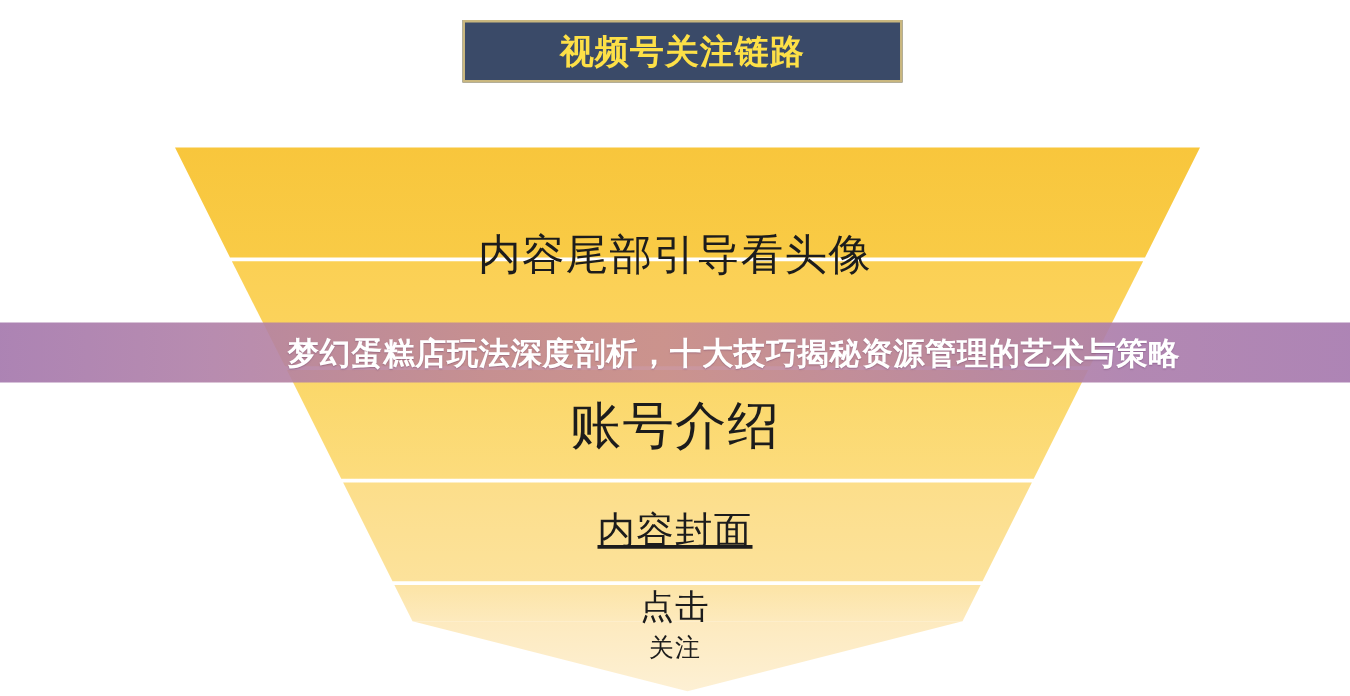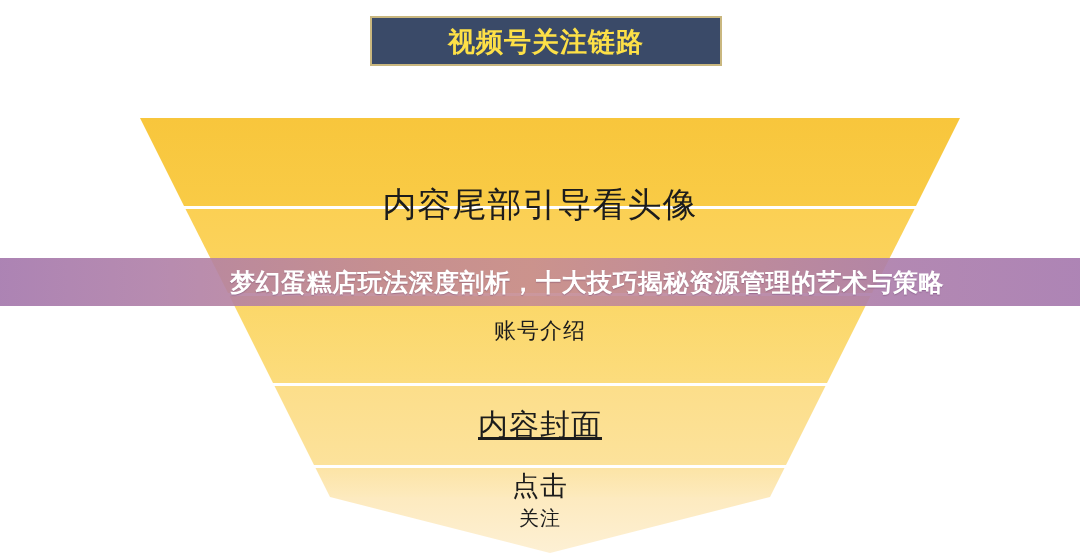--- a/index.html
+++ b/index.html
@@ -61,21 +61,21 @@
     width: 100%;
     text-align: center;
     color: #1c1c1c;
     font-weight: normal;
     line-height: 1;
     white-space: nowrap;
     pointer-events: none;
   }
   #label-0 { top: 143px; font-size: 34px; letter-spacing: 1px; margin-top: 44px; }
   #label-1 { top: 222px; font-size: 32px; letter-spacing: 1px; }
-  #label-2 { top: 320px; font-size: 22px; letter-spacing: 1px; }
+  #label-2 { top: 320px; font-size: 41px; letter-spacing: 1px; }
   #label-3 { top: 410px; font-size: 30px; letter-spacing: 1px; text-decoration: underline; }
   #label-4 { top: 472px; font-size: 27px; letter-spacing: 1px; }
   #label-5 { top: 508px; font-size: 20px; letter-spacing: 1px; }
 
   
   #overlay-banner {
     position: absolute;
     left: 0;
     top: 258px;
     width: 1080px;

